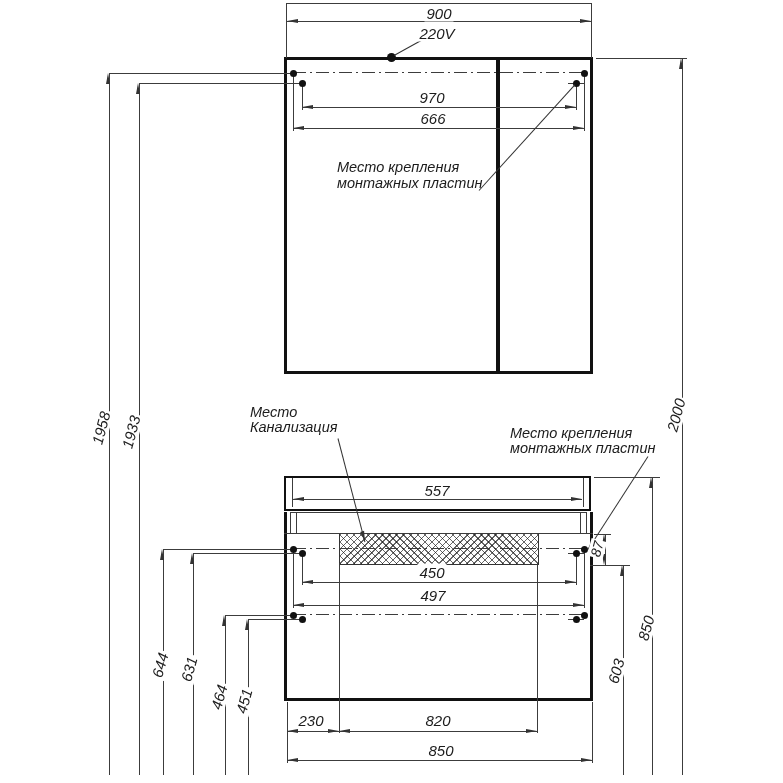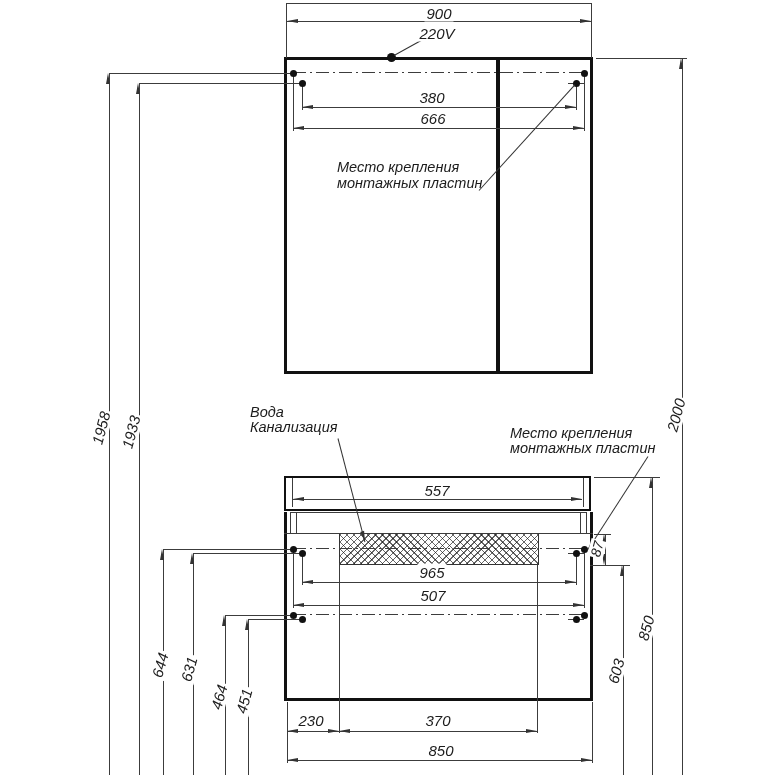--- a/index.html
+++ b/index.html
@@ -142,45 +142,45 @@
 
   <div class="lead" style="left:394px;top:55px;width:31px;transform:rotate(-29deg);"></div>
   <div class="lead" style="left:479px;top:190px;width:143px;transform:rotate(-47.8deg);"></div>
   <div class="lead" style="left:338px;top:438px;width:107px;transform:rotate(75.4deg);"></div>
   <div class="lead" style="left:648px;top:456px;width:111px;transform:rotate(122.8deg);"></div>
   <div class="aR" style="left:354px;top:540px;transform:rotate(75deg);transform-origin:100% 50%;"></div>
   <div class="aR" style="left:577px;top:547px;transform:rotate(123deg);transform-origin:100% 50%;"></div>
 
   <div class="txt" style="left:439px;top:13px;">900</div>
   <div class="txt" style="left:437px;top:33px;">220V</div>
-  <div class="txt" style="left:432px;top:97px;">380</div>
+  <div class="txt" style="left:432px;top:97px;">970</div>
   <div class="txt" style="left:433px;top:118px;">666</div>
 
   <div class="lbl" style="left:337px;top:160px;">Место крепления</div>
   <div class="lbl" style="left:337px;top:176px;">монтажных пластин</div>
 
   <div class="txt rot" style="left:101px;top:428px;">1958</div>
   <div class="txt rot" style="left:131px;top:432px;">1933</div>
   <div class="txt rot" style="left:676px;top:415px;">2000</div>
 
-  <div class="lbl" style="left:250px;top:405px;">Вода</div>
+  <div class="lbl" style="left:250px;top:405px;">Место</div>
   <div class="lbl" style="left:250px;top:420px;">Канализация</div>
 
   <div class="lbl" style="left:510px;top:426px;">Место крепления</div>
   <div class="lbl" style="left:510px;top:441px;">монтажных пластин</div>
 
   <div class="txt" style="left:437px;top:490px;">557</div>
-  <div class="txt" style="left:432px;top:572px;">965</div>
-  <div class="txt" style="left:433px;top:595px;">507</div>
+  <div class="txt" style="left:432px;top:572px;">450</div>
+  <div class="txt" style="left:433px;top:595px;">497</div>
   <div class="txt rot" style="left:597px;top:549px;font-size:14px;padding:0 1px;">87</div>
 
   <div class="txt rot" style="left:160px;top:665px;">644</div>
   <div class="txt rot" style="left:189px;top:669px;">631</div>
   <div class="txt rot" style="left:219px;top:697px;">464</div>
   <div class="txt rot" style="left:244px;top:701px;">451</div>
   <div class="txt rot" style="left:616px;top:671px;">603</div>
   <div class="txt rot" style="left:646px;top:628px;">850</div>
 
   <div class="txt" style="left:311px;top:720px;">230</div>
-  <div class="txt" style="left:438px;top:720px;">370</div>
+  <div class="txt" style="left:438px;top:720px;">820</div>
   <div class="txt" style="left:441px;top:750px;">850</div>
 
 </div>
 
 </body></html>

